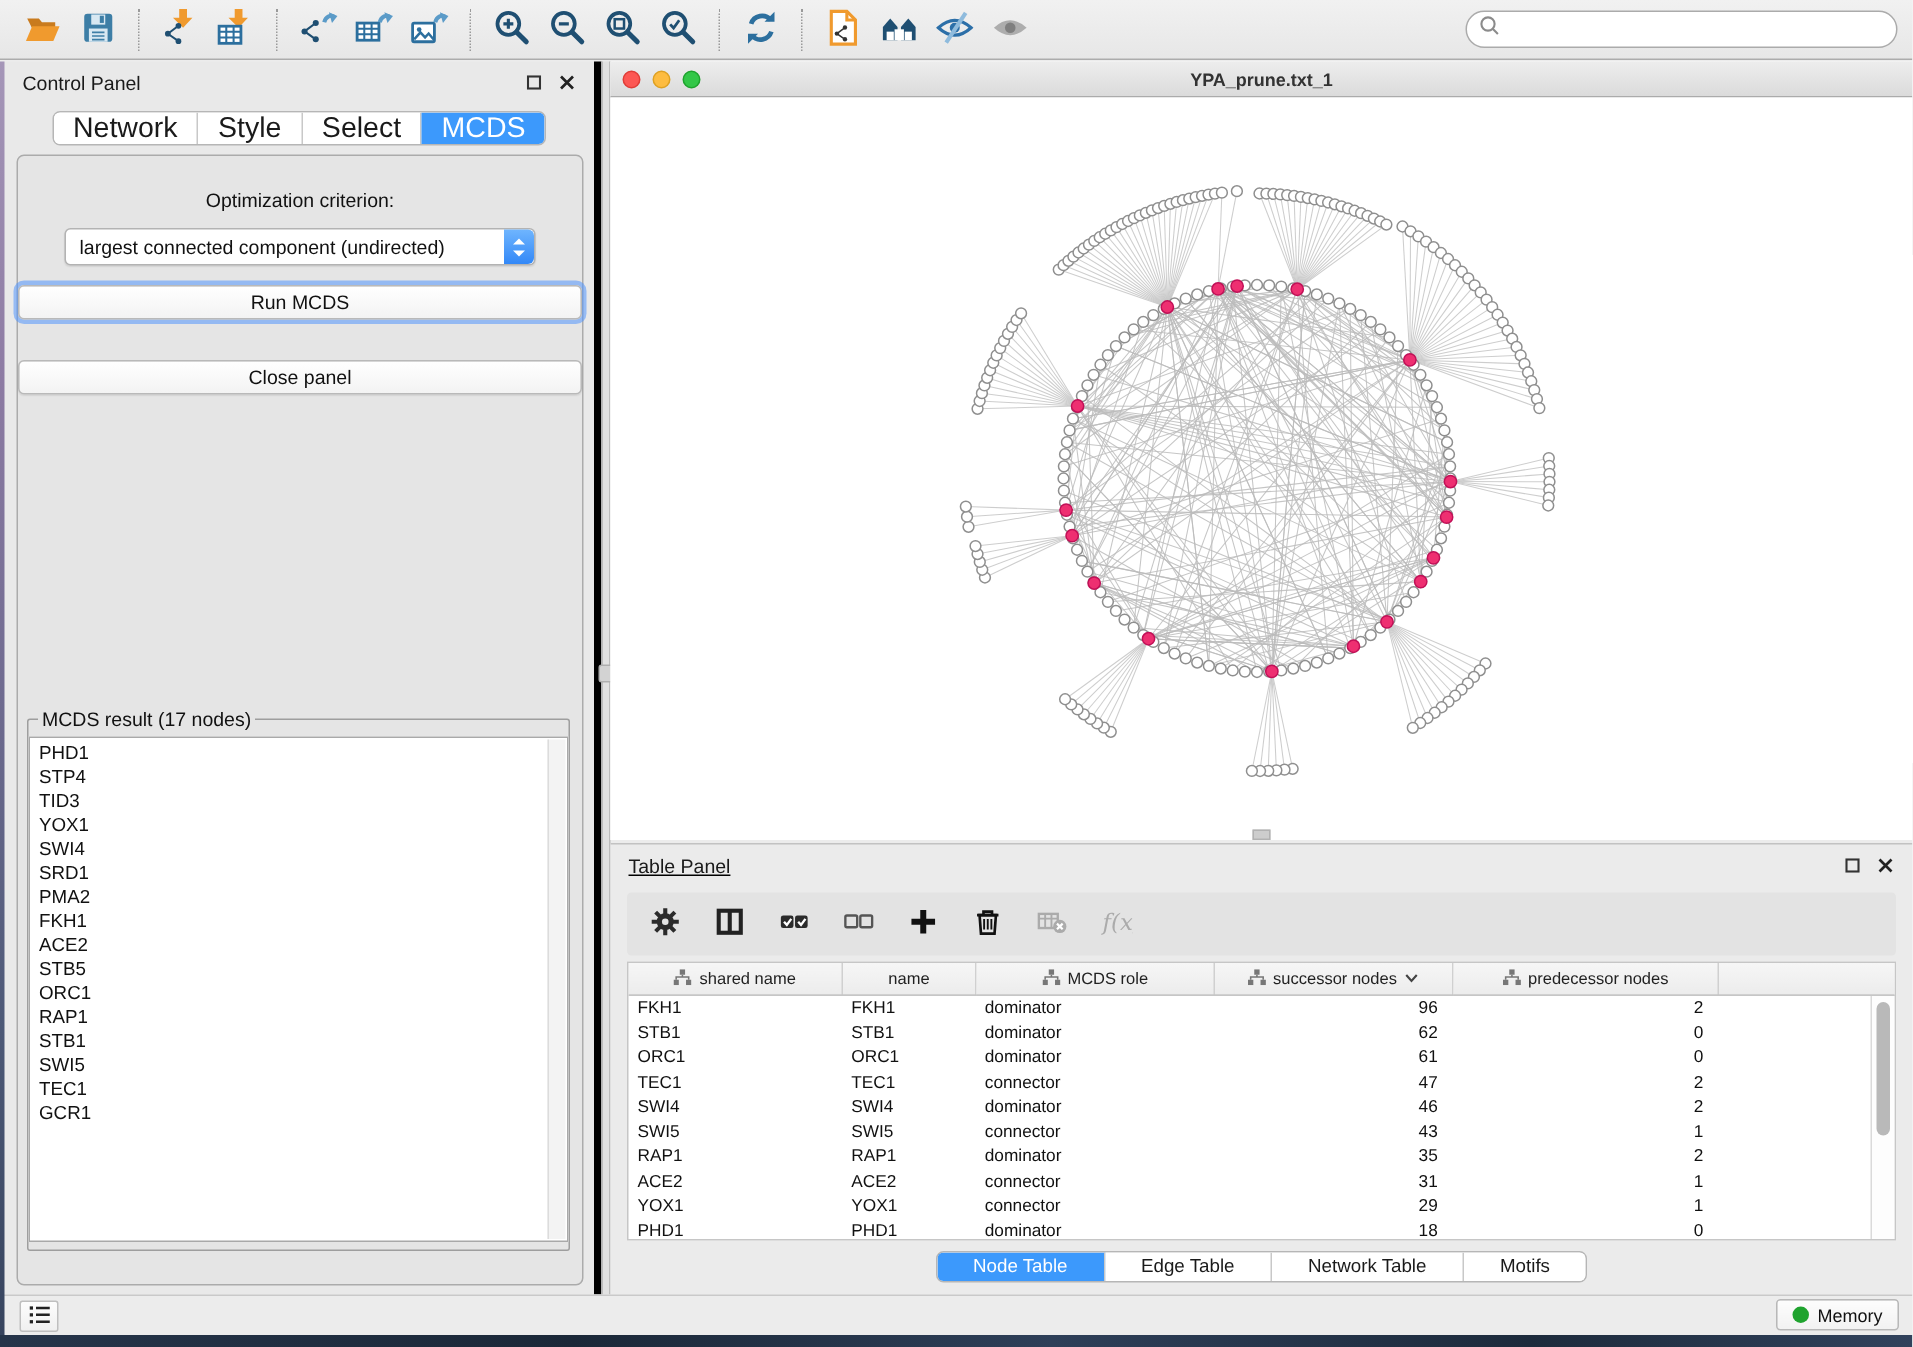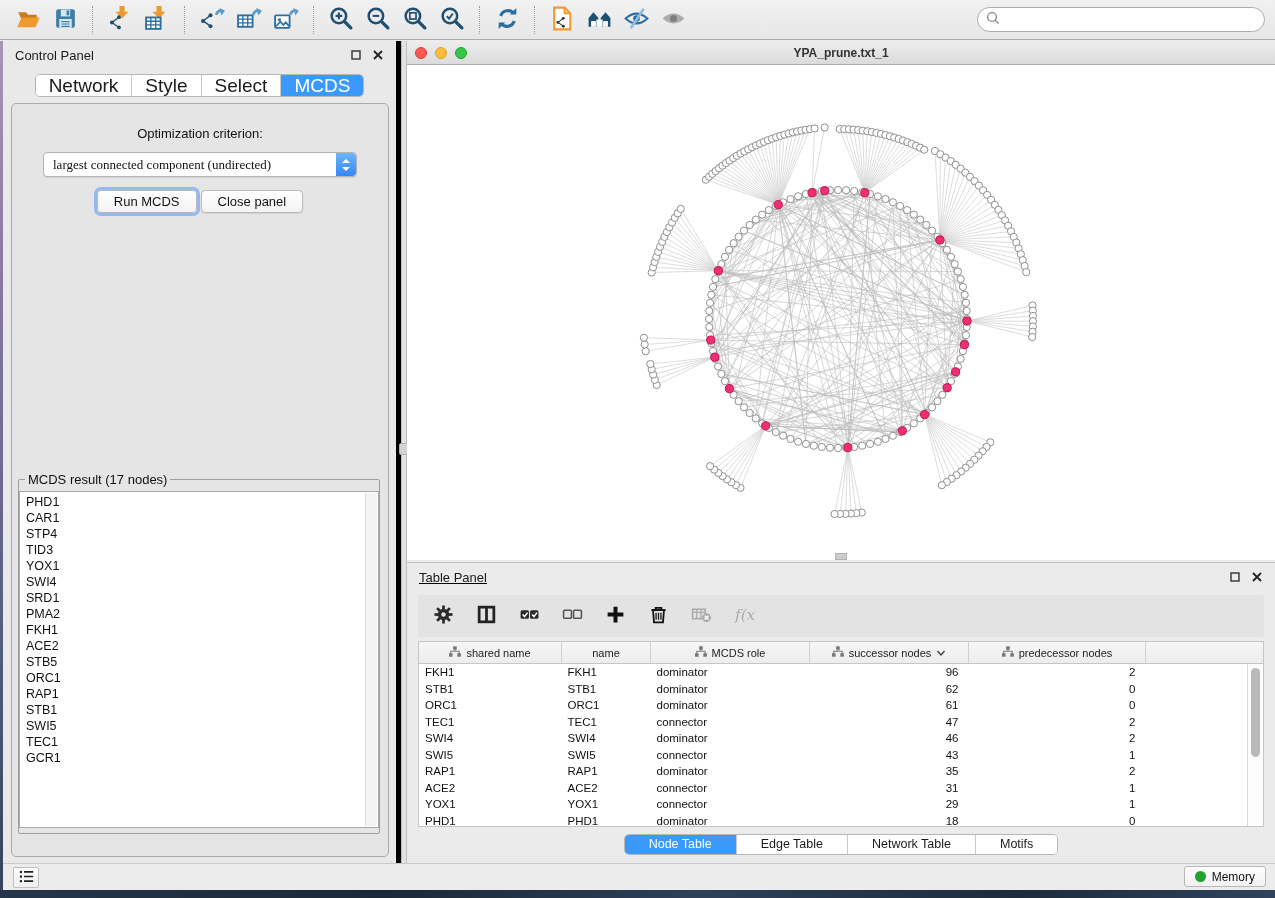--- a/index.html
+++ b/index.html
@@ -32,23 +32,23 @@
   
   .seg{display:inline-flex;background:#fff;border:1px solid #b6b6b6;border-radius:5px;overflow:hidden;}
   .seg button{font-family:inherit;font-size:19px;color:#1a1a1a;background:#fff;border:none;border-right:1px solid #c8c8c8;padding:3px 13px;cursor:pointer;line-height:15px;}
   .seg button:last-child{border-right:none;}
   .seg button.active{background:#3C99FC;color:#fff;}
   .ctrl-tabs-row{text-align:center;margin-top:5px;position:relative;z-index:2;}
 
   .tabpane{position:absolute;left:8px;right:7px;top:62px;bottom:6px;background:#E5E5E5;border:1px solid #ABABAB;border-radius:5px;}
   .opt-label{text-align:center;font-size:13px;color:#111;margin-top:22px;}
   .dropdown{margin:11px auto 0;width:312px;height:23px;background:#fff;border:1px solid #B3B3B3;border-radius:4px;display:flex;align-items:center;cursor:pointer;box-shadow:0 1px 1px rgba(0,0,0,.08);}
-  .dropdown .dd-text{flex:1;font-size:13px;color:#111;padding-left:9px;white-space:nowrap;overflow:hidden;font-family:Liberation Serif, serif;}
+  .dropdown .dd-text{flex:1;font-size:13px;color:#111;padding-left:9px;white-space:nowrap;overflow:hidden;}
   .dropdown .dd-step{width:20px;height:23px;background:linear-gradient(#6FB5FE,#3388F7);border-radius:0 4px 4px 0;display:flex;flex-direction:column;align-items:center;justify-content:center;gap:2px;}
-  .btn-row{display:flex;justify-content:center;gap:4px;margin-top:13px;}
+  .btn-row{display:flex;justify-content:flex-start;gap:27px;margin-top:13px;flex-direction:column;}
   .mac-btn{font-family:inherit;font-size:13px;color:#111;background:linear-gradient(#FFFFFF,#F3F3F3);border:1px solid #B9B9B9;border-radius:4px;padding:3px 16px;cursor:pointer;box-shadow:0 1px 1px rgba(0,0,0,.08);}
   .mac-btn.focused{box-shadow:0 0 0 3px rgba(82,149,253,.55);}
 
   .result-fieldset{position:absolute;left:6px;right:8px;top:368px;bottom:22px;border:1px solid #9E9E9E;border-radius:2px;margin:0;padding:4px 0 5px;background:transparent;}
   .result-fieldset legend{font-size:13px;color:#111;padding:0 3px;margin-left:6px;}
   .result-list{position:relative;width:100%;height:100%;background:#fff;border:1px solid #A9A9A9;box-sizing:border-box;overflow:hidden;font-size:12.5px;color:#111;}
   .result-list ul{list-style:none;margin:2px 0 0;padding:0 0 0 6px;}
   .result-list li{line-height:16px;}
   .list-scroll{position:absolute;top:1px;right:1px;bottom:1px;width:11px;background:#F3F3F3;border-left:1px solid #DCDCDC;}
 
@@ -303,21 +303,20 @@
         <div class="btn-row">
           <button class="mac-btn focused">Run MCDS</button>
           <button class="mac-btn">Close panel</button>
         </div>
 
         <fieldset class="result-fieldset">
           <legend>MCDS result (17 nodes)</legend>
           <div class="result-list">
             <ul id="result-items">
                 <li>PHD1</li>
-                <li>CAR1</li>
                 <li>STP4</li>
                 <li>TID3</li>
                 <li>YOX1</li>
                 <li>SWI4</li>
                 <li>SRD1</li>
                 <li>PMA2</li>
                 <li>FKH1</li>
                 <li>ACE2</li>
                 <li>STB5</li>
                 <li>ORC1</li>

